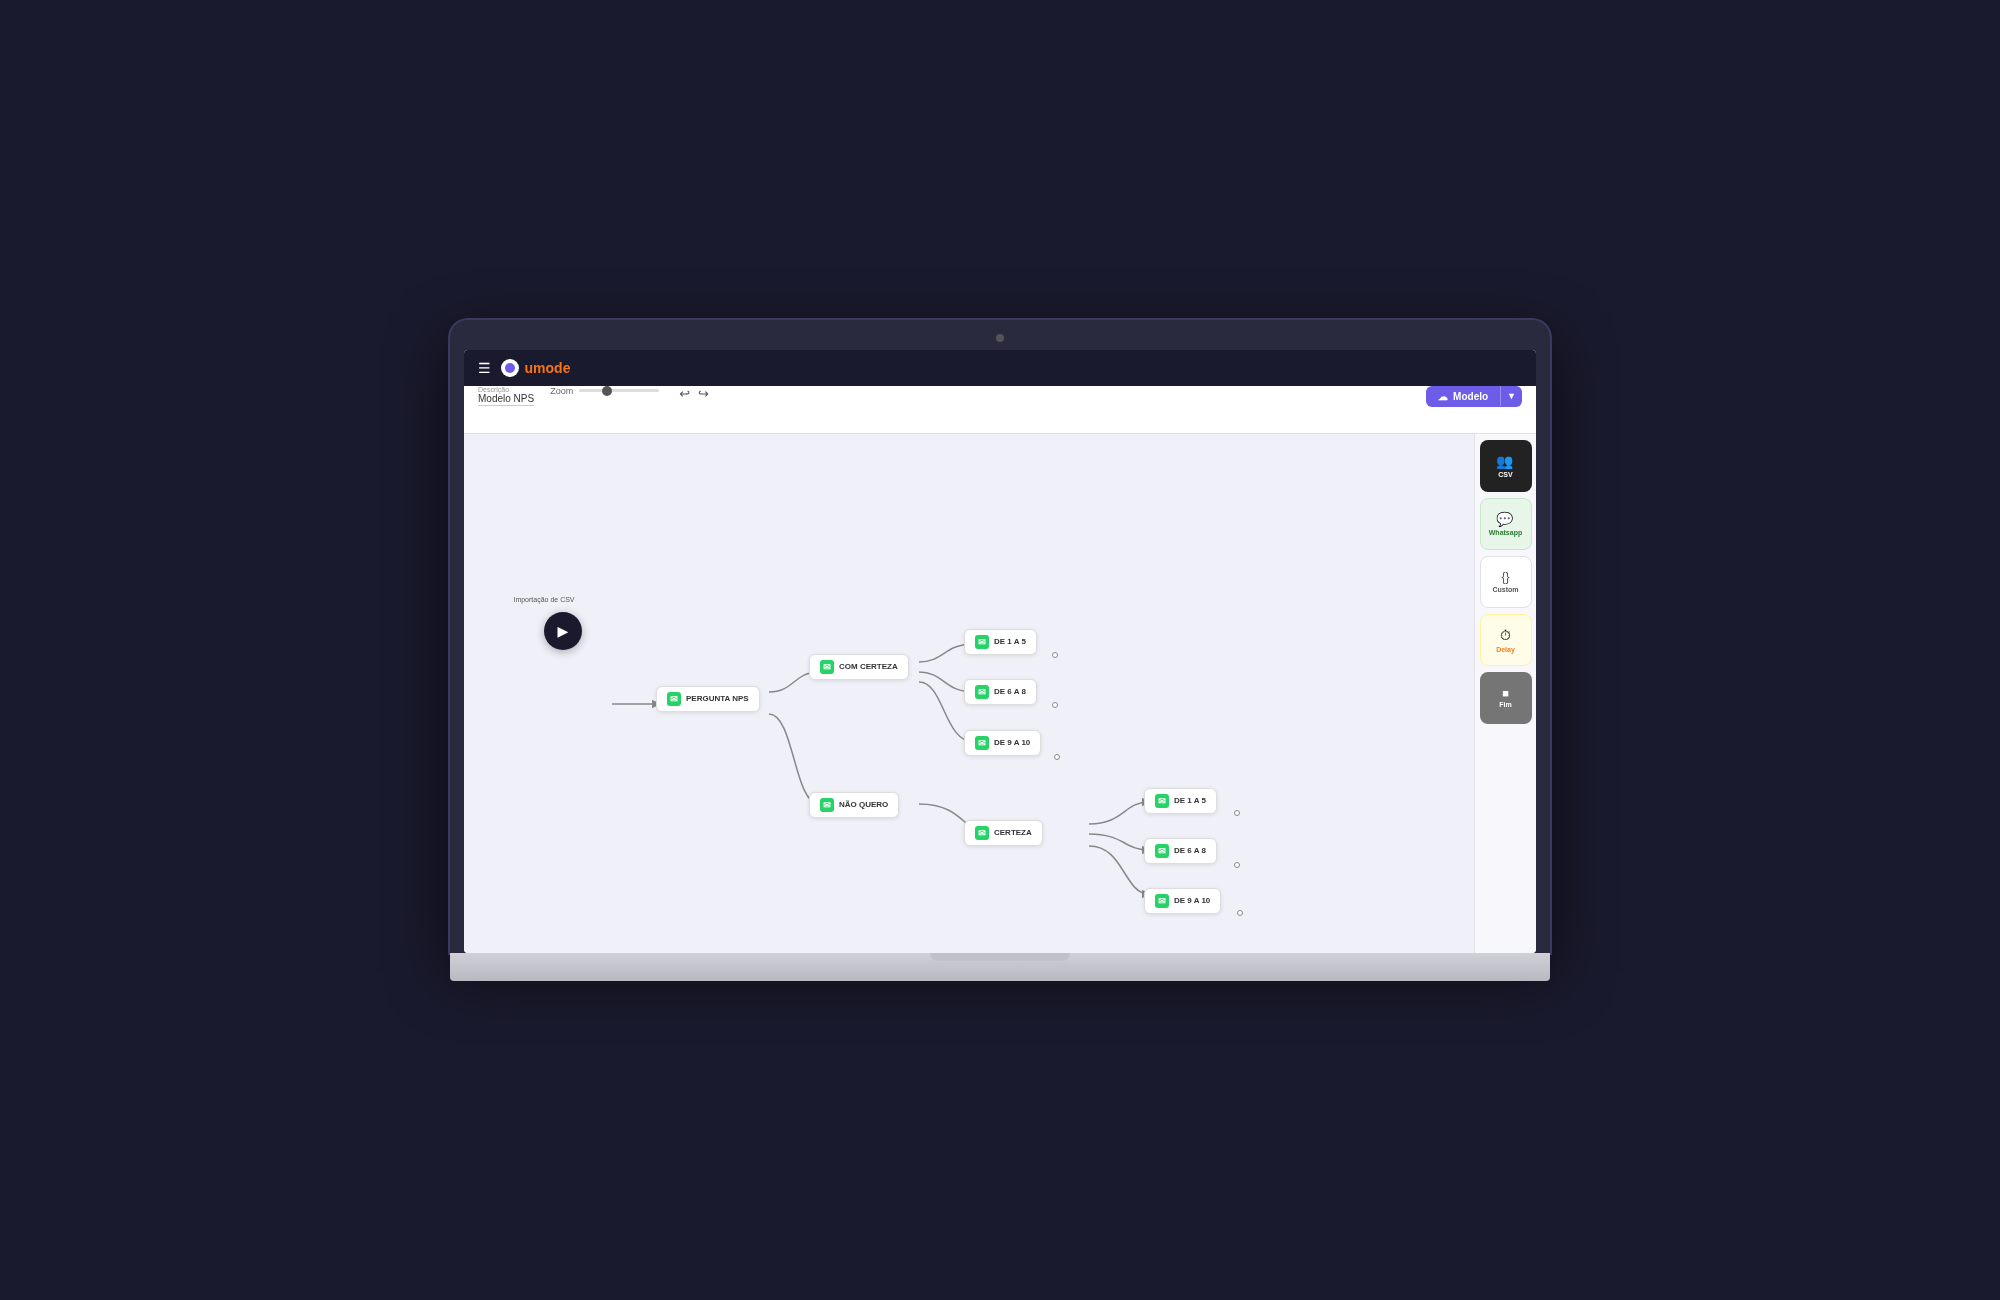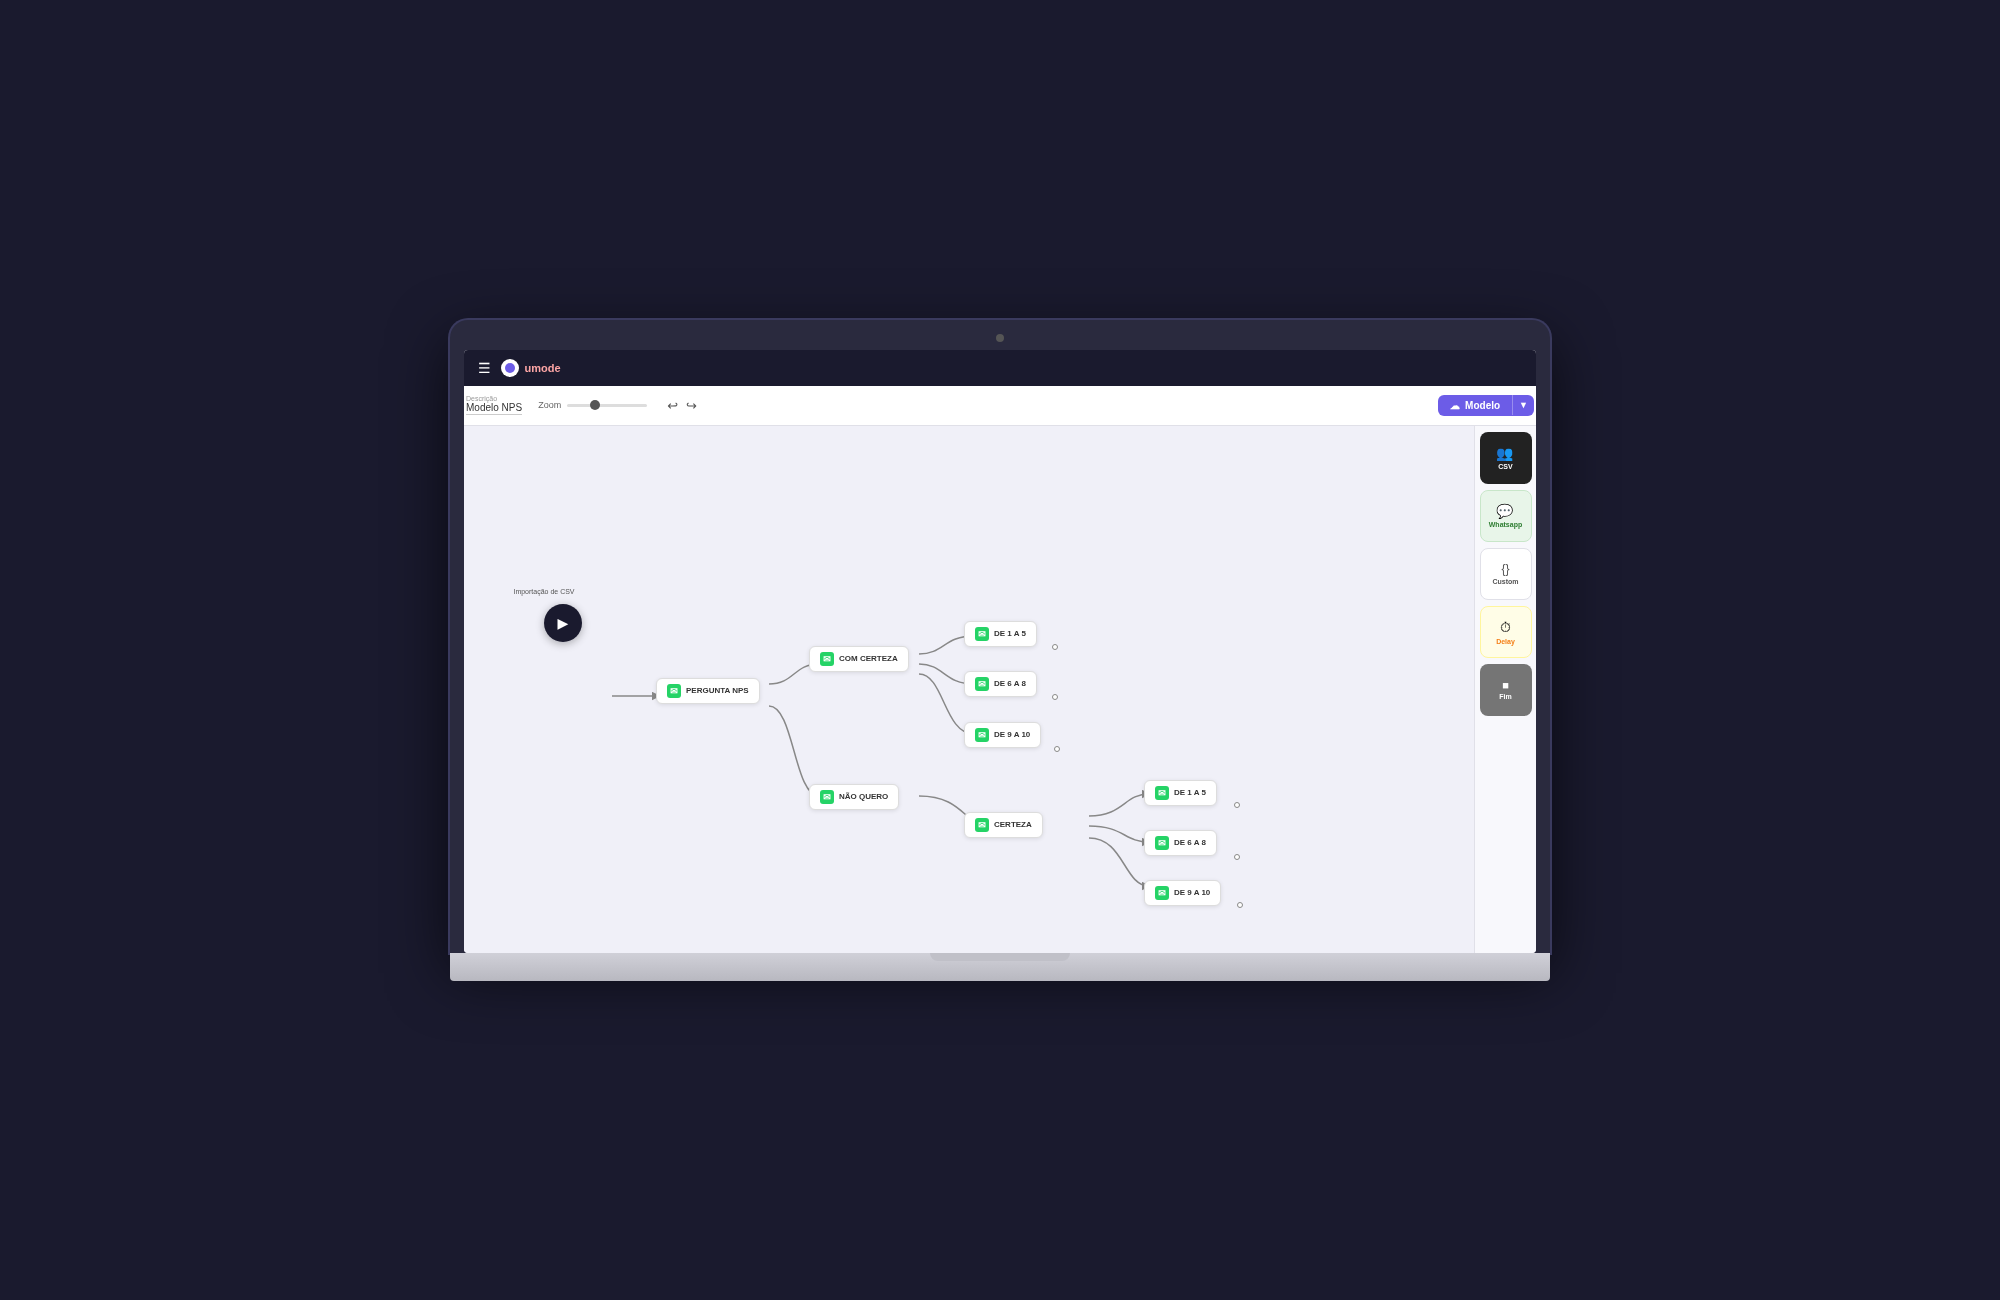--- a/index.html
+++ b/index.html
@@ -97,32 +97,32 @@
     }
 
     .logo-inner {
       width: 10px;
       height: 10px;
       border-radius: 50%;
       background: #6c5ce7;
     }
 
     .logo-text {
-      color: #fca5a5;
-      font-size: 11px;
+      color: #f97316;
+      font-size: 14px;
       font-weight: 600;
       text-align: center;
     }
 
     .toolbar {
       background: white;
-      height: 40px;
-      display: flex;
-      align-items: center;
-      padding: 0 2px;
+      height: 48px;
+      display: flex;
+      align-items: flex-start;
+      padding: 0 14px;
       gap: 16px;
       border-bottom: 1px solid #e0e0e8;
       flex-shrink: 0;
     }
 
     .toolbar-desc {
       display: flex;
       flex-direction: column;
     }
 

